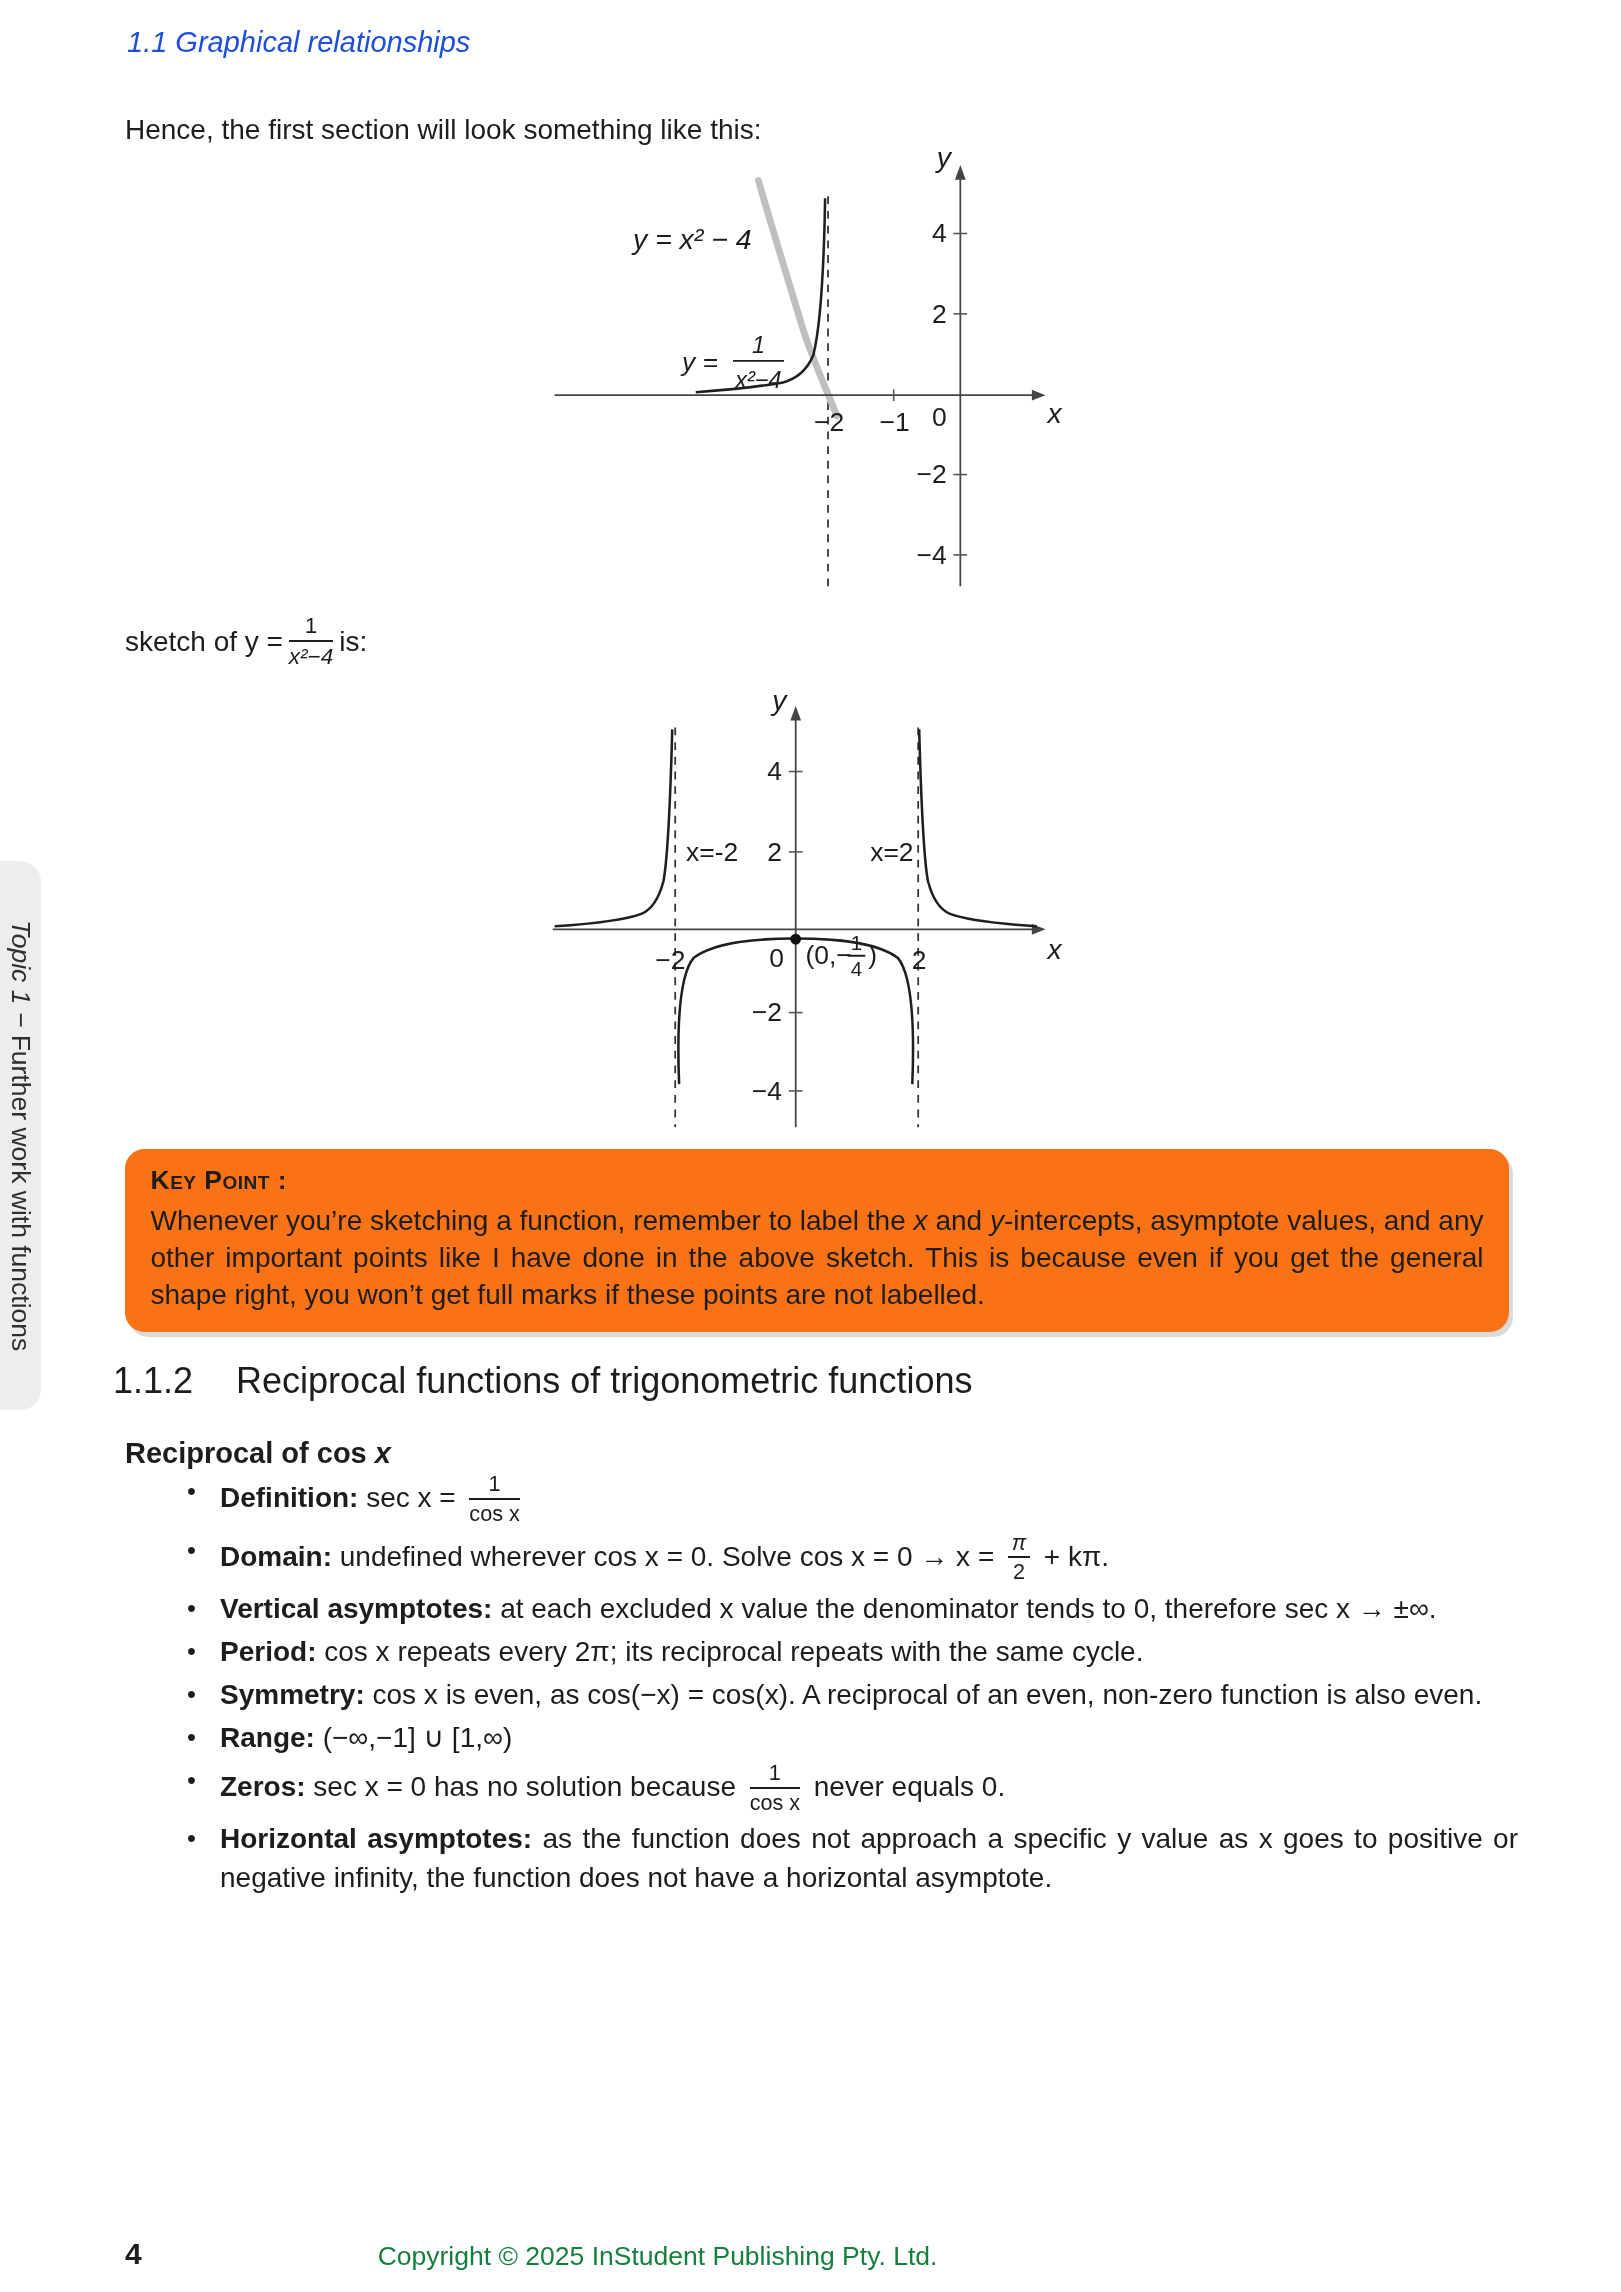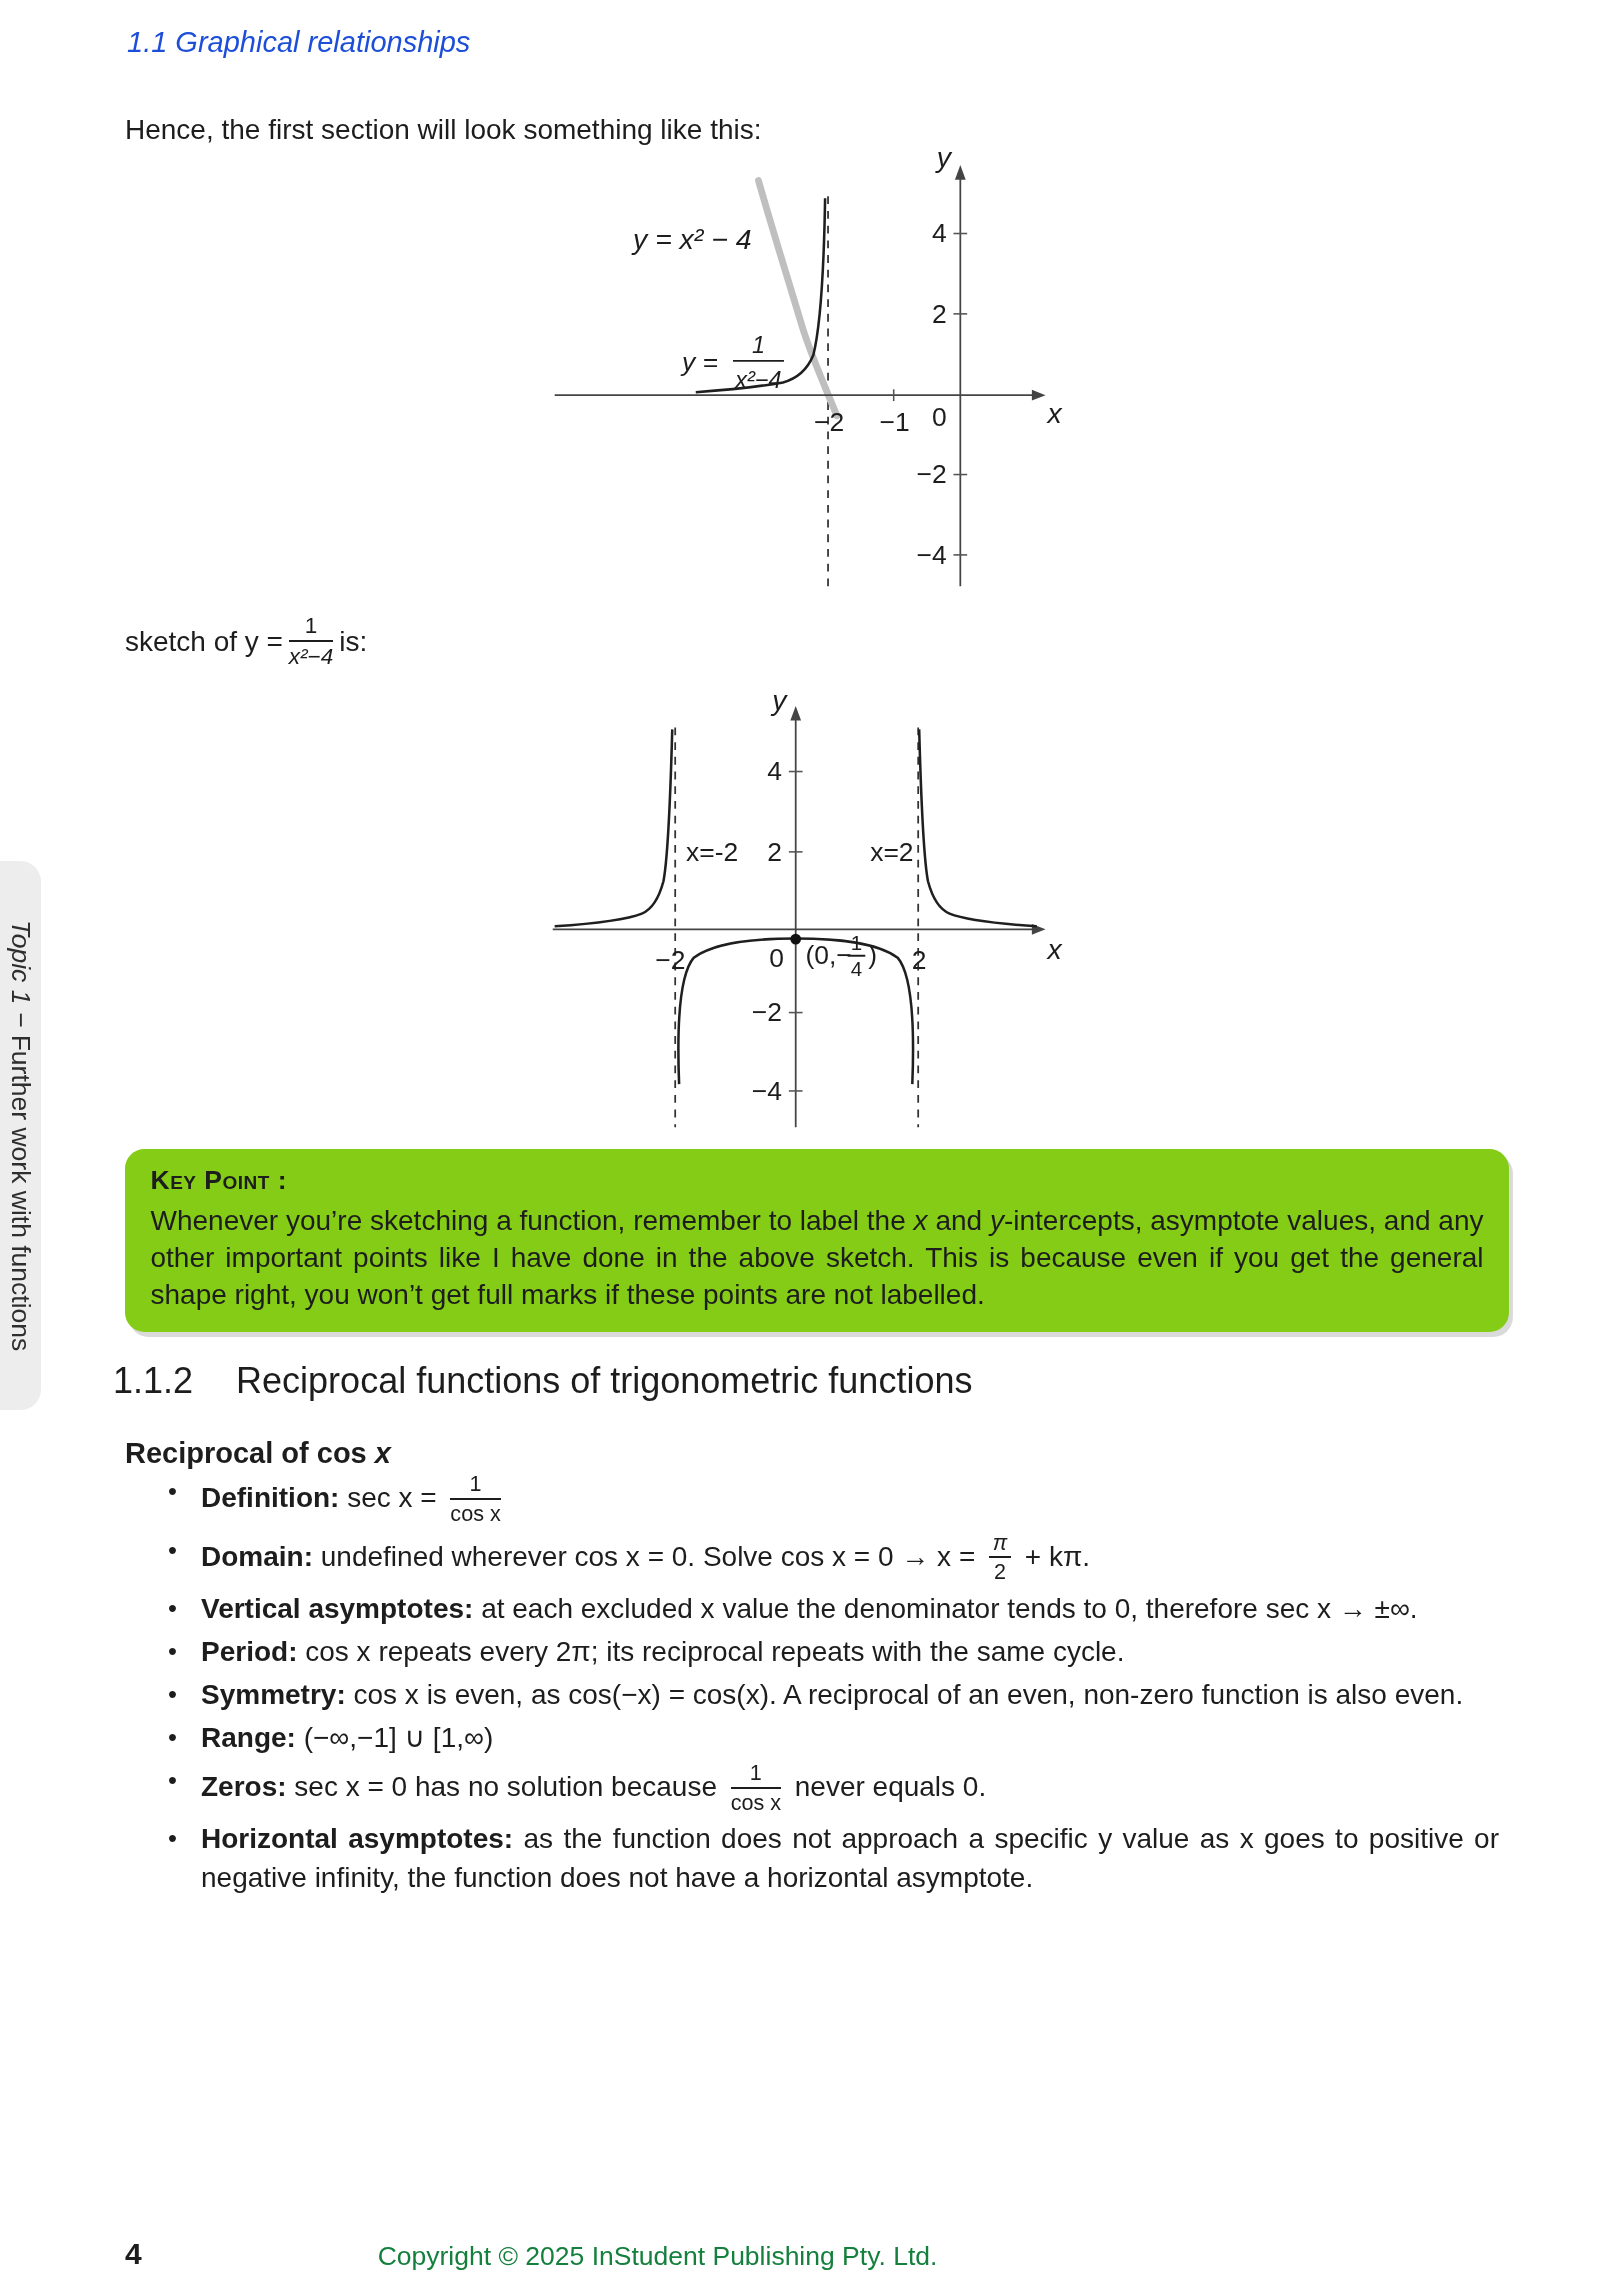--- a/index.html
+++ b/index.html
@@ -13,29 +13,29 @@
   .fig{left:539px;top:147px;width:534px;height:466px;}
   .fig2{left:539px;top:686px;width:534px;height:466px;}
   .para2{left:125px;top:598px;width:1376px;font-size:28px;line-height:41px;}
   .para2 .l1{text-align:justify;text-align-last:justify;}
   .para2 .l2{margin-top:15px;display:flex;align-items:center;}
   .frac{display:inline-block;text-align:center;vertical-align:middle;margin:0 5.9px;line-height:1;}
   .frac .num{display:block;font-size:22.5px;line-height:1.15;padding:0 3.9px 1px 3.9px;border-bottom:2px solid #1d1d1d;}
   .frac .den{display:block;font-size:22.5px;line-height:1.2;padding-top:1px;}
   .keypoint{
     left:125px;top:1149px;width:1384px;box-sizing:border-box;
-    background:#84cc16;border-radius:19.6px;padding:15.7px 25.5px 19.6px 25.5px;
+    background:#f97316;border-radius:19.6px;padding:15.7px 25.5px 19.6px 25.5px;
     box-shadow:3.9px 4.9px 0 #dadada;
   }
   .keypoint .kp-title{font-size:26.5px;font-weight:bold;font-variant:small-caps;letter-spacing:0.5px;margin-bottom:5.9px;}
   .keypoint .kp-body{font-size:28px;line-height:37px;text-align:justify;}
   .section-head{left:113px;top:1360px;font-size:36px;font-weight:normal;}
   .section-head .num{margin-right:43px;}
   .subsection-head{left:125px;top:1437px;font-size:29px;font-weight:bold;}
-  .bullets{left:115px;top:1472px;width:1384px;margin:0;padding:0;list-style:none;position:absolute;}
+  .bullets{left:134px;top:1472px;width:1384px;margin:0;padding:0;list-style:none;position:absolute;}
   .bullets li{position:relative;padding-left:86px;margin-bottom:3.9px;font-size:28px;line-height:39px;text-align:justify;}
   .bullets li::before{content:"\2022";position:absolute;left:53px;top:0;font-size:25.5px;}
   .bullets .frac .num,.bullets .frac .den{font-size:21.6px;}
   .blabel{font-weight:bold;}
   .it{font-style:italic;}
   .sidebar{
     left:0;top:861px;width:41px;height:549px;background:#ededed;
     border-radius:0 20.6px 20.6px 0;display:flex;align-items:center;justify-content:center;
   }
   .sidebar .vtext{writing-mode:vertical-rl;font-size:26.5px;color:#2e2e2e;white-space:nowrap;}

